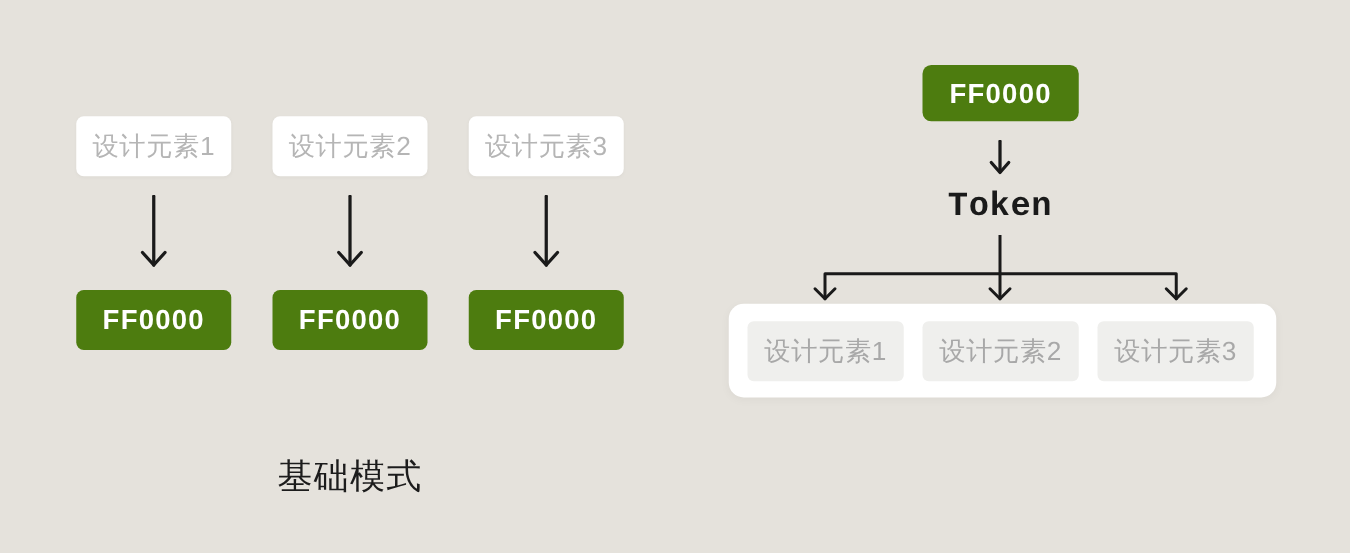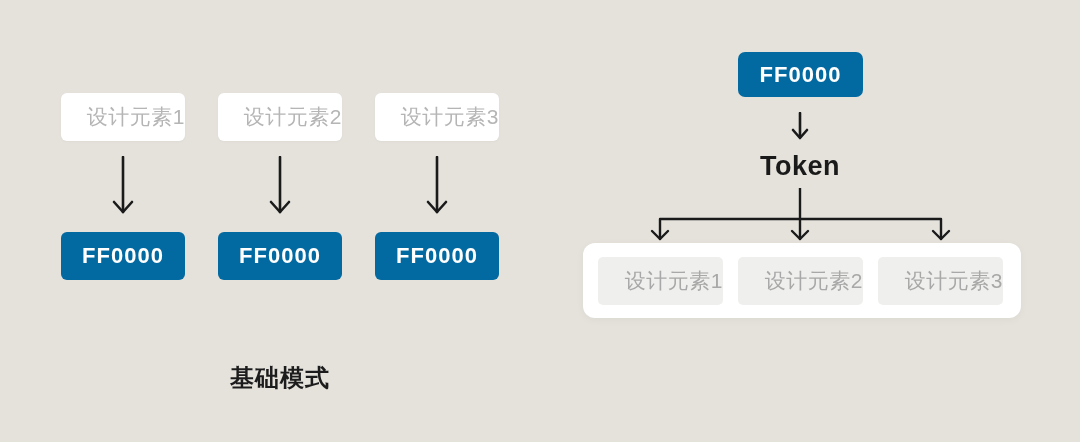--- a/index.html
+++ b/index.html
@@ -37,64 +37,64 @@
   }
   .element-node {
     width: 124px;
     height: 48px;
     background: #FFFFFF;
     border-radius: 6px;
     color: #B5B5B5;
     font-size: 21px;
     letter-spacing: 0.5px;
     box-shadow: 0 1px 3px rgba(0,0,0,0.03);
-    justify-content: flex-end;
   }
   .value-node {
     width: 124px;
     height: 48px;
-    background: #0369a1;
+    background: #4d7c0f;
     border-radius: 6px;
     color: #FFFFFF;
     font-size: 22px;
     font-weight: bold;
     letter-spacing: 1px;
   }
   .arrow {
     position: absolute;
   }
   .arrow svg {
     display: block;
   }
   .caption {
     position: absolute;
     text-align: center;
     color: #1C1C1C;
-    font-size: 24px;
-    font-weight: 700;
+    font-size: 28px;
+    font-weight: 400;
     letter-spacing: 1px;
   }
   
   .token-value-node {
     left: 198px;
     top: 52px;
     width: 125px;
     height: 45px;
     border-radius: 7px;
   }
   .token-label {
     position: absolute;
     left: 160px;
     top: 151px;
     width: 200px;
     text-align: center;
     color: #1A1A1A;
     font-size: 27px;
     font-weight: bold;
     letter-spacing: 0.5px;
+    font-family: Liberation Mono, monospace;
   }
   .token-container {
     position: absolute;
     left: 43px;
     top: 243px;
     width: 438px;
     height: 75px;
     background: #FFFFFF;
     border-radius: 12px;
     box-shadow: 0 2px 8px rgba(0,0,0,0.04);

